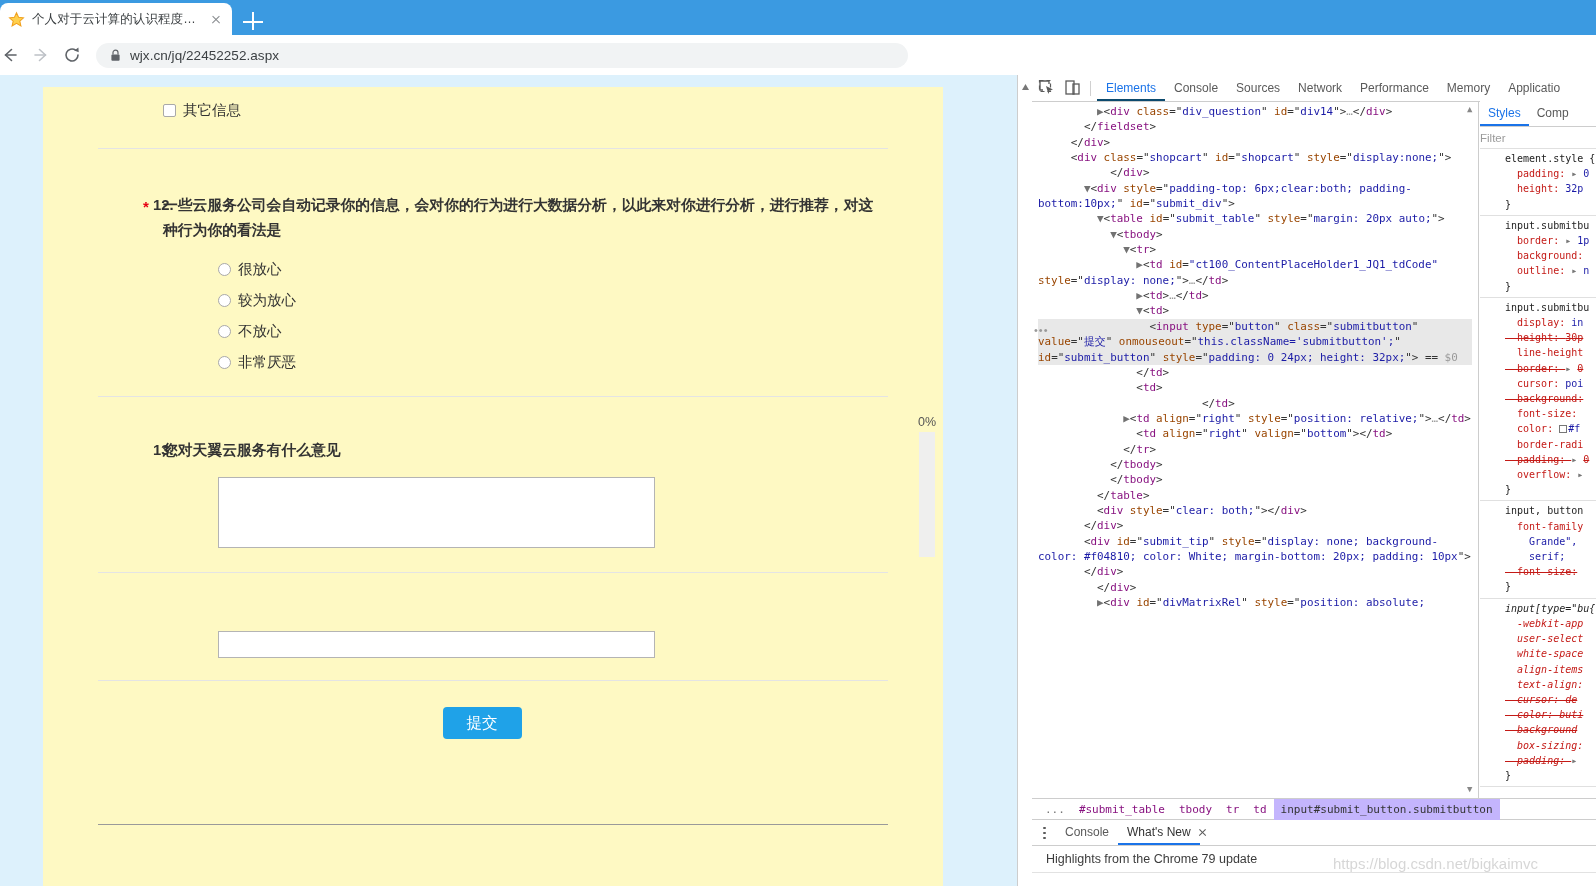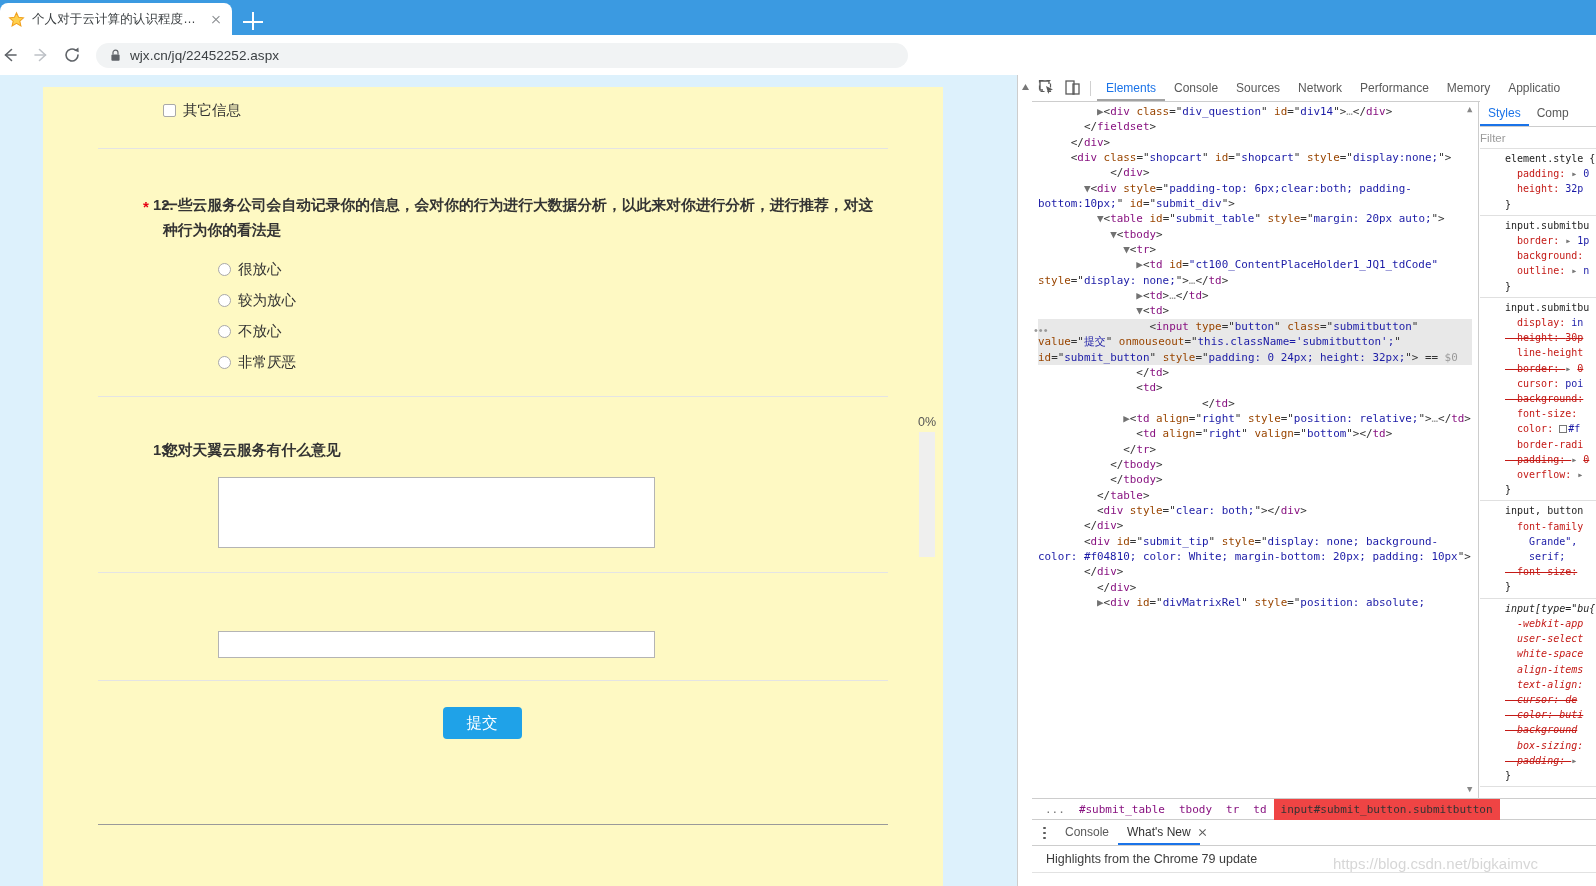--- a/index.html
+++ b/index.html
@@ -124,21 +124,21 @@
   .dt-tabbar {
     position:absolute; left:14px; top:0; width:565px; height:27px;
     background:#fff; border-bottom:1px solid #cdcdcd; display:flex; align-items:center;
   }
   .dt-ico-btn { width:22px; height:22px; margin-left:4px; flex:0 0 auto; position:relative; }
   .dt-ico-sep { width:1px; height:15px; background:#d0d0d0; margin:0 6px; flex:0 0 auto; }
   .dt-tab {
     font-family:"Liberation Sans",sans-serif; font-size:12px; color:#5a5a5a;
     padding:0 9px; line-height:26px; height:26px; white-space:nowrap; flex:0 0 auto;
   }
-  .dt-tab.active { color:#1a73e8; border-bottom:2px solid #a3a3a3; }
+  .dt-tab.active { color:#1a73e8; border-bottom:2px solid #0c4a6e; }
 
   .dom-pane {
     position:absolute; left:14px; top:27px; width:447px; height:696px;
     background:#fff; overflow:hidden; border-right:1px solid #cdcdcd;
   }
   .dom-code {
     font-family:"DejaVu Sans Mono",monospace; font-size:10.9px; line-height:15.35px;
     color:#333; white-space:pre-wrap; word-break:break-word;
     padding:2px 6px 0 6px; margin:0;
   }
@@ -194,21 +194,21 @@
     position:absolute; left:14px; top:723px; width:565px; height:22px;
     background:#fff; border-top:1px solid #cdcdcd; border-bottom:1px solid #cdcdcd;
     display:flex; align-items:center; padding-left:6px;
   }
   .crumb {
     font-family:"DejaVu Sans Mono",monospace; font-size:11px; color:#881280;
     padding:0 7px; line-height:21px; white-space:nowrap;
   }
   .crumb.dots { color:#777; }
   .crumb.plain { color:#881280; }
-  .crumb.active { background:#ef4444; color:#333; }
+  .crumb.active { background:#c4b5fd; color:#333; }
 
   .drawer {
     position:absolute; left:14px; top:745px; width:565px; height:66px;
     background:#fff;
   }
   .drawer-tabs {
     height:26px; border-bottom:1px solid #cdcdcd; display:flex; align-items:center;
     font-family:"Liberation Sans",sans-serif; padding-left:4px;
   }
   .kebab { width:16px; height:16px; position:relative; flex:0 0 auto; margin-right:4px; }

